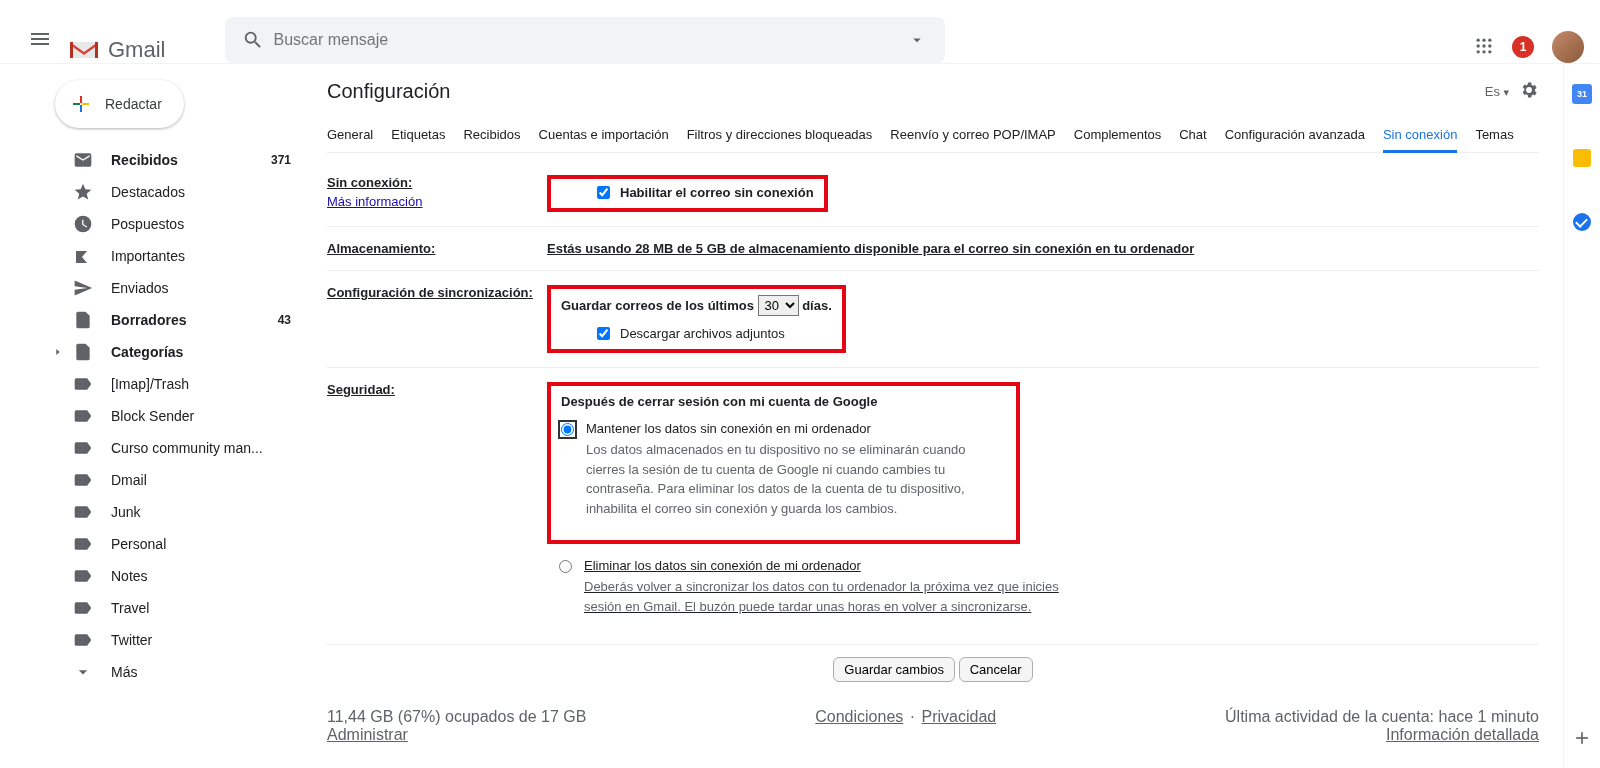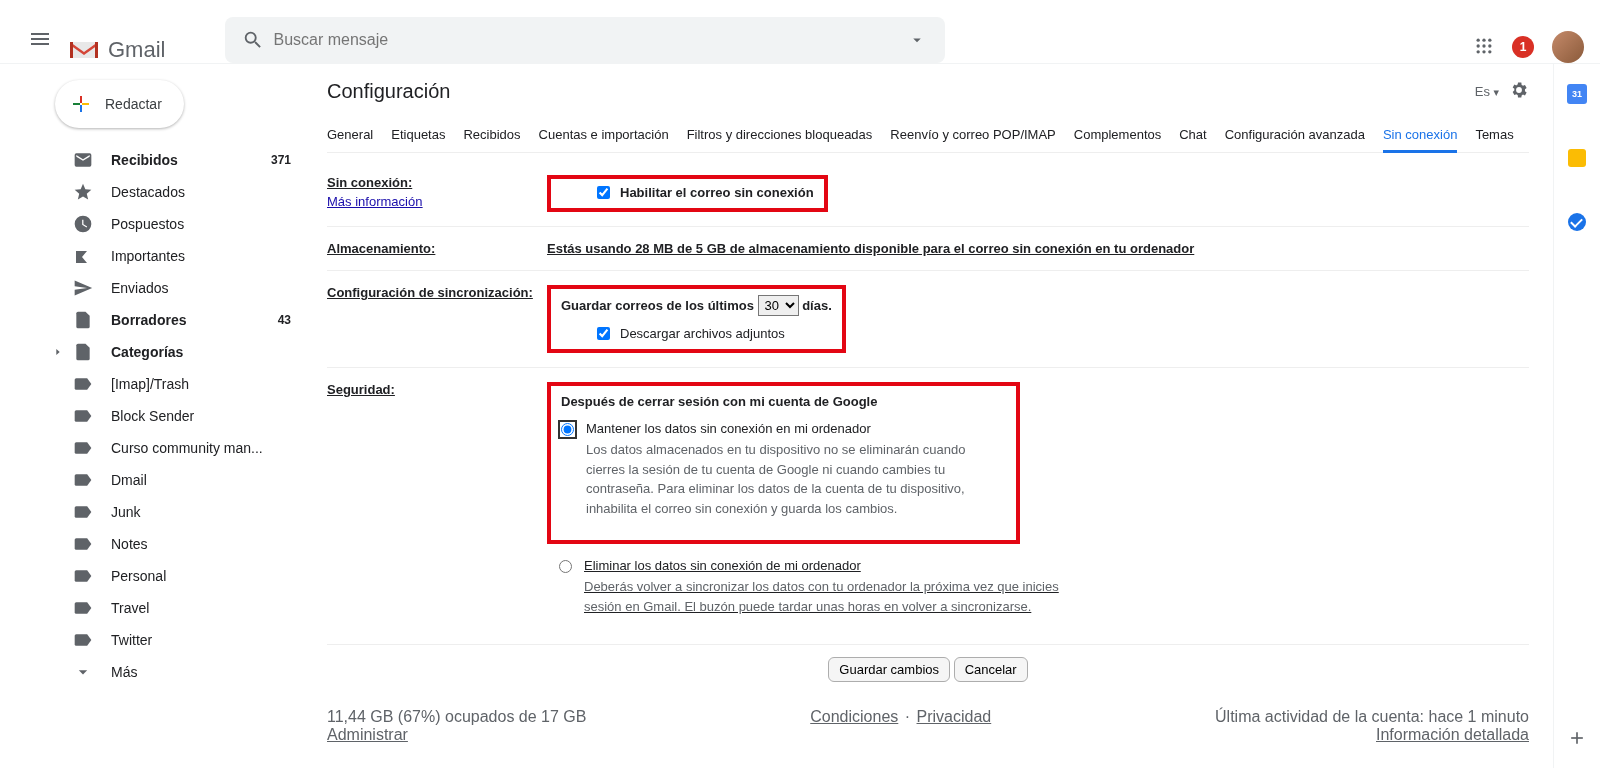--- a/index.html
+++ b/index.html
@@ -64,21 +64,21 @@
 .highlight-wide input[type=radio]{ outline: 2px solid #333; outline-offset: 1px; appearance: radio; }
 
 .actions { text-align: center; padding: 12px 0 20px; }
 .btn { border: 1px solid #adadad; background: #f5f5f5; padding: 4px 10px; font-size: 13px; cursor: pointer; border-radius: 6px; }
 
 .footer { display: flex; justify-content: space-between; font-size: 16px; color: #5f6368; padding: 6px 0 14px; }
 .footer a { color: #5f6368; text-decoration: underline; cursor: pointer; }
 .footer .mid a { margin: 0 2px; }
 .footer .right { text-align: right; }
 
-.rightbar { width: 47px; border-left: 1px solid #f1f3f4; display: flex; flex-direction: column; align-items: center; padding-top: 20px; gap: 44px; }
+.rightbar { width: 37px; border-left: 1px solid #f1f3f4; display: flex; flex-direction: column; align-items: center; padding-top: 20px; gap: 44px; }
 .rb-icon { width: 20px; height: 20px; display: flex; align-items: center; justify-content: center; cursor: pointer; }
 .cal-ico { width: 20px; height: 20px; background: #4285f4; color: #fff; font-size: 9px; display: flex; align-items: center; justify-content: center; border-radius: 3px; font-weight: bold; }
 .keep-ico { width: 18px; height: 18px; background: #fbbc04; border-radius: 3px; position: relative; }
 .tasks-ico { width: 18px; height: 18px; border-radius: 50%; background: #1a73e8; position: relative; }
 .tasks-ico::after { content: ""; position: absolute; left: 5px; top: 3px; width: 5px; height: 9px; border-right: 2px solid #fff; border-bottom: 2px solid #fff; transform: rotate(45deg); }
 .plus-ico svg { width: 20px; height: 20px; fill: #5f6368; }
 </style>
 </head>
 <body>
 
@@ -213,27 +213,27 @@
         <div class="nav-item" style="position: relative;">
           <svg class="nav-ico" viewBox="0 0 24 24">
             <path d="M17 5H4a2 2 0 00-2 2v10a2 2 0 002 2h13l5-7-5-7z"></path>
           </svg>
           <span class="nav-label">Junk</span>
         </div>
         <div class="nav-item" style="position: relative;">
           <svg class="nav-ico" viewBox="0 0 24 24">
             <path d="M17 5H4a2 2 0 00-2 2v10a2 2 0 002 2h13l5-7-5-7z"></path>
           </svg>
+          <span class="nav-label">Personal</span>
+        </div>
+        <div class="nav-item" style="position: relative;">
+          <svg class="nav-ico" viewBox="0 0 24 24">
+            <path d="M17 5H4a2 2 0 00-2 2v10a2 2 0 002 2h13l5-7-5-7z"></path>
+          </svg>
           <span class="nav-label">Notes</span>
-        </div>
-        <div class="nav-item" style="position: relative;">
-          <svg class="nav-ico" viewBox="0 0 24 24">
-            <path d="M17 5H4a2 2 0 00-2 2v10a2 2 0 002 2h13l5-7-5-7z"></path>
-          </svg>
-          <span class="nav-label">Personal</span>
         </div>
         <div class="nav-item" style="position: relative;">
           <svg class="nav-ico" viewBox="0 0 24 24">
             <path d="M17 5H4a2 2 0 00-2 2v10a2 2 0 002 2h13l5-7-5-7z"></path>
           </svg>
           <span class="nav-label">Travel</span>
         </div>
         <div class="nav-item" style="position: relative;">
           <svg class="nav-ico" viewBox="0 0 24 24">
             <path d="M17 5H4a2 2 0 00-2 2v10a2 2 0 002 2h13l5-7-5-7z"></path>

